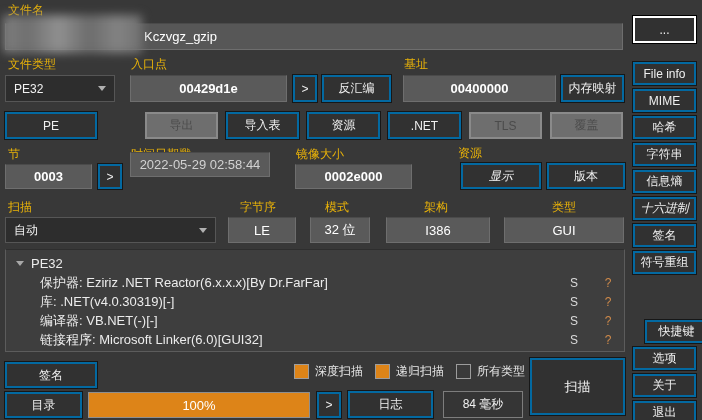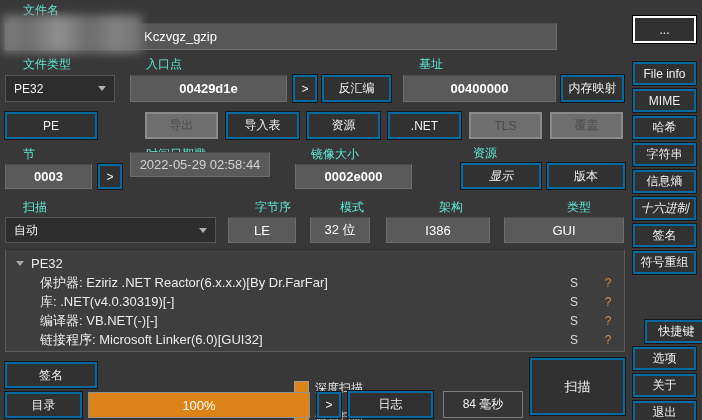--- a/index.html
+++ b/index.html
@@ -3,21 +3,21 @@
 <meta charset="utf-8">
 <style>
   html,body{margin:0;padding:0;background:#2b2b2b;}
   .app{
     position:relative;width:702px;height:420px;overflow:hidden;
     background:#383838;
     font-family:"Liberation Sans","DejaVu Sans",sans-serif;
     color:#e6e6e6;-webkit-font-smoothing:antialiased;
   }
   .abs{position:absolute;box-sizing:border-box;}
-  .lbl{font-size:12px;color:#5eead4;white-space:nowrap;margin-left:15px;}
+  .lbl{font-size:12px;color:#eab308;white-space:nowrap;}
   .field{
     background:#5a5a5a;border:1px solid #6e6e6e;border-top-color:#4a4a4a;
     color:#ffffff;font-size:13px;display:flex;align-items:center;justify-content:center;
     white-space:nowrap;
   }
   .field.bold{font-weight:bold;}
   .field.muted{color:#d2d2d2;}
   .btn{
     background:#313131;border:2px solid #0369a1;box-shadow:0 0 0 1px #171717;
     color:#f0f0f0;font-size:12px;display:flex;align-items:center;justify-content:center;
@@ -60,21 +60,21 @@
     display:flex;align-items:center;justify-content:center;
   }
   .side-btn{position:absolute;left:633px;width:63px;height:23px;}
 </style>
 </head>
 <body>
 
 <div class="app">
 
   <div class="abs lbl" style="left:8px;top:2px;">文件名</div>
-  <div class="abs field filename-field" style="left:5px;top:23px;width:552px;height:27px;">
+  <div class="abs field filename-field" style="left:5px;top:23px;width:618px;height:27px;">
     <span>Kczvgz_gzip</span>
   </div>
   <div class="blur-patch"></div>
   <button class="abs btn focused" style="left:633px;top:16px;width:63px;height:27px;">...</button>
 
   <div class="abs lbl" style="left:8px;top:56px;">文件类型</div>
   <div class="abs select" style="left:5px;top:75px;width:110px;height:27px;">
     <span>PE32</span>
     <span class="caret"></span>
   </div>
@@ -150,21 +150,21 @@
     </div>
     <div class="tree-row tree-child">
       <span>链接程序: Microsoft Linker(6.0)[GUI32]</span>
       <span class="flag-s">S</span>
       <span class="flag-q">?</span>
     </div>
   </div>
 
   <button class="abs btn" style="left:5px;top:362px;width:92px;height:26px;">签名</button>
 
-  <div class="abs chk-group" style="left:294px;top:380px;height:19px;flex-direction:column;">
+  <div class="abs chk-group" style="left:294px;top:362px;height:19px;">
     <span class="chk checked">
       <span class="box"></span>
       <span>深度扫描</span>
     </span>
     <span class="chk checked">
       <span class="box"></span>
       <span>递归扫描</span>
     </span>
     <span class="chk">
       <span class="box"></span>

